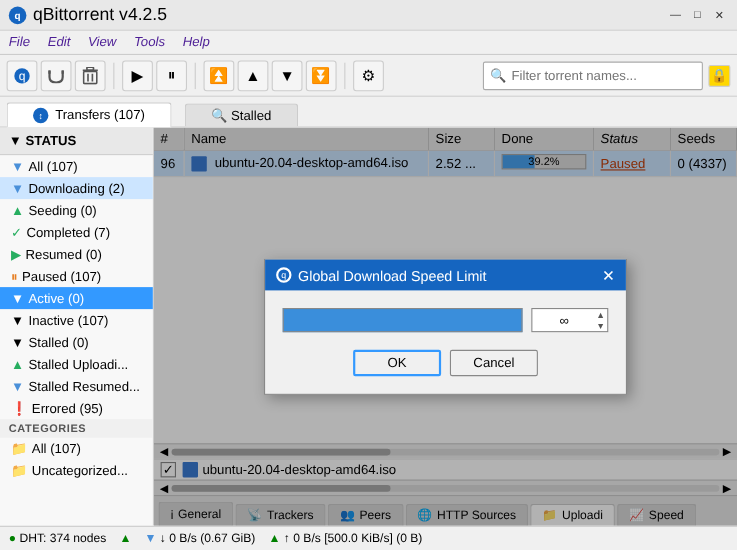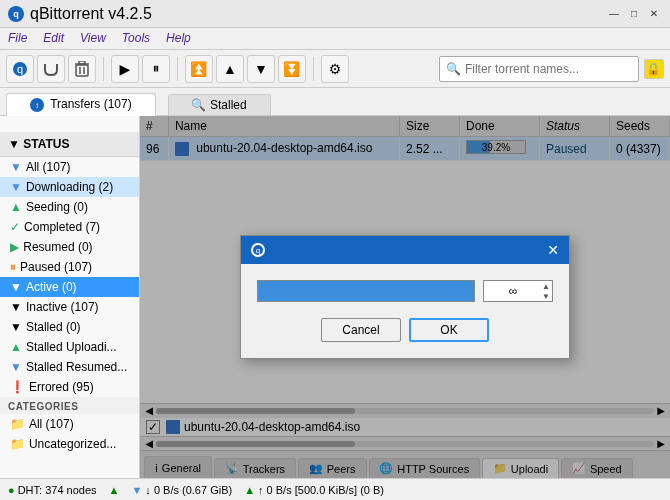--- a/index.html
+++ b/index.html
@@ -149,21 +149,20 @@
     }
     .sidebar-section-header {
       display: flex;
       align-items: flex-end;
       padding: 5px 8px;
       font-weight: bold;
       font-size: 12px;
       cursor: pointer;
       background: #e8e8e8;
       border-bottom: 1px solid #d0d0d0;
-      margin-top: 16px;
     }
     .sidebar-item {
       display: flex;
       align-items: center;
       padding: 3px 10px;
       cursor: pointer;
       font-size: 12px;
       gap: 4px;
     }
     .sidebar-item.active { background: #cce5ff; }
@@ -235,21 +234,21 @@
     }
     tbody tr:nth-child(even) { background: #f9f9f9; }
     tbody tr.highlighted { background: #cce5ff; }
     tbody td {
       padding: 3px 6px;
       border-right: 1px solid #eee;
     }
     .progress-bar-wrap {
       background: #ddd;
       height: 14px;
-      width: 60px;
+      width: 77px;
       display: inline-block;
       position: relative;
       border: 1px solid #aaa;
     }
     .progress-bar-fill {
       background: #4aa3f0;
       height: 100%;
       width: 39.2%;
     }
     .progress-text {
@@ -424,21 +423,21 @@
     }
     .modal-btn.primary {
       border: 2px solid #3399ff;
     }
     .col-#  { width: 30px; }
     .col-name { min-width: 200px; }
     .col-size { width: 60px; }
     .col-done { width: 80px; }
     .col-status { width: 70px; font-style: italic; }
     .col-seeds { width: 60px; }
-    .paused-text { color: #0c4a6e; }
+    .paused-text { color: #c2410c; text-decoration: underline; }
     .icon-circle { 
       width: 14px; height: 14px;
       background: #1565c0;
       border-radius: 50%;
       display: inline-flex;
       align-items: center;
       justify-content: center;
       color: white;
       font-size: 8px;
       margin-right: 3px;
@@ -681,38 +680,39 @@
         <span>📈</span>
         <span>Speed</span>
       </div>
     </div>
 
     <div class="modal-overlay">
       <div class="modal">
         <div class="modal-title-bar">
           <div style="display:flex;align-items:center;gap:6px;">
             <div style="width:14px;height:14px;background:#1565c0;border-radius:50%;border:2px solid white;display:flex;align-items:center;justify-content:center;font-size:8px;color:white;">q</div>
+            <span>Global Download Speed Limit</span>
           </div>
           <span class="modal-close">✕</span>
         </div>
         <div class="modal-body">
           <div class="modal-input-row">
             <div class="speed-bar-wrap"></div>
             <div class="speed-input" style="position:relative;">
               <input type="text" class="speed-input-field" value="∞" style="">
               <div class="spin-btns">
                 <div class="spin-btn">▲</div>
                 <div class="spin-btn">▼</div>
               </div>
             </div>
           </div>
         </div>
         <div class="modal-footer">
+          <button class="modal-btn primary">OK</button>
           <button class="modal-btn">Cancel</button>
-          <button class="modal-btn primary">OK</button>
         </div>
       </div>
     </div>
   </div>
 </div>
 
 <div class="status-bar">
   <div class="status-item">
     <span style="color:green;">●</span>
     <span>DHT: 374 nodes</span>

